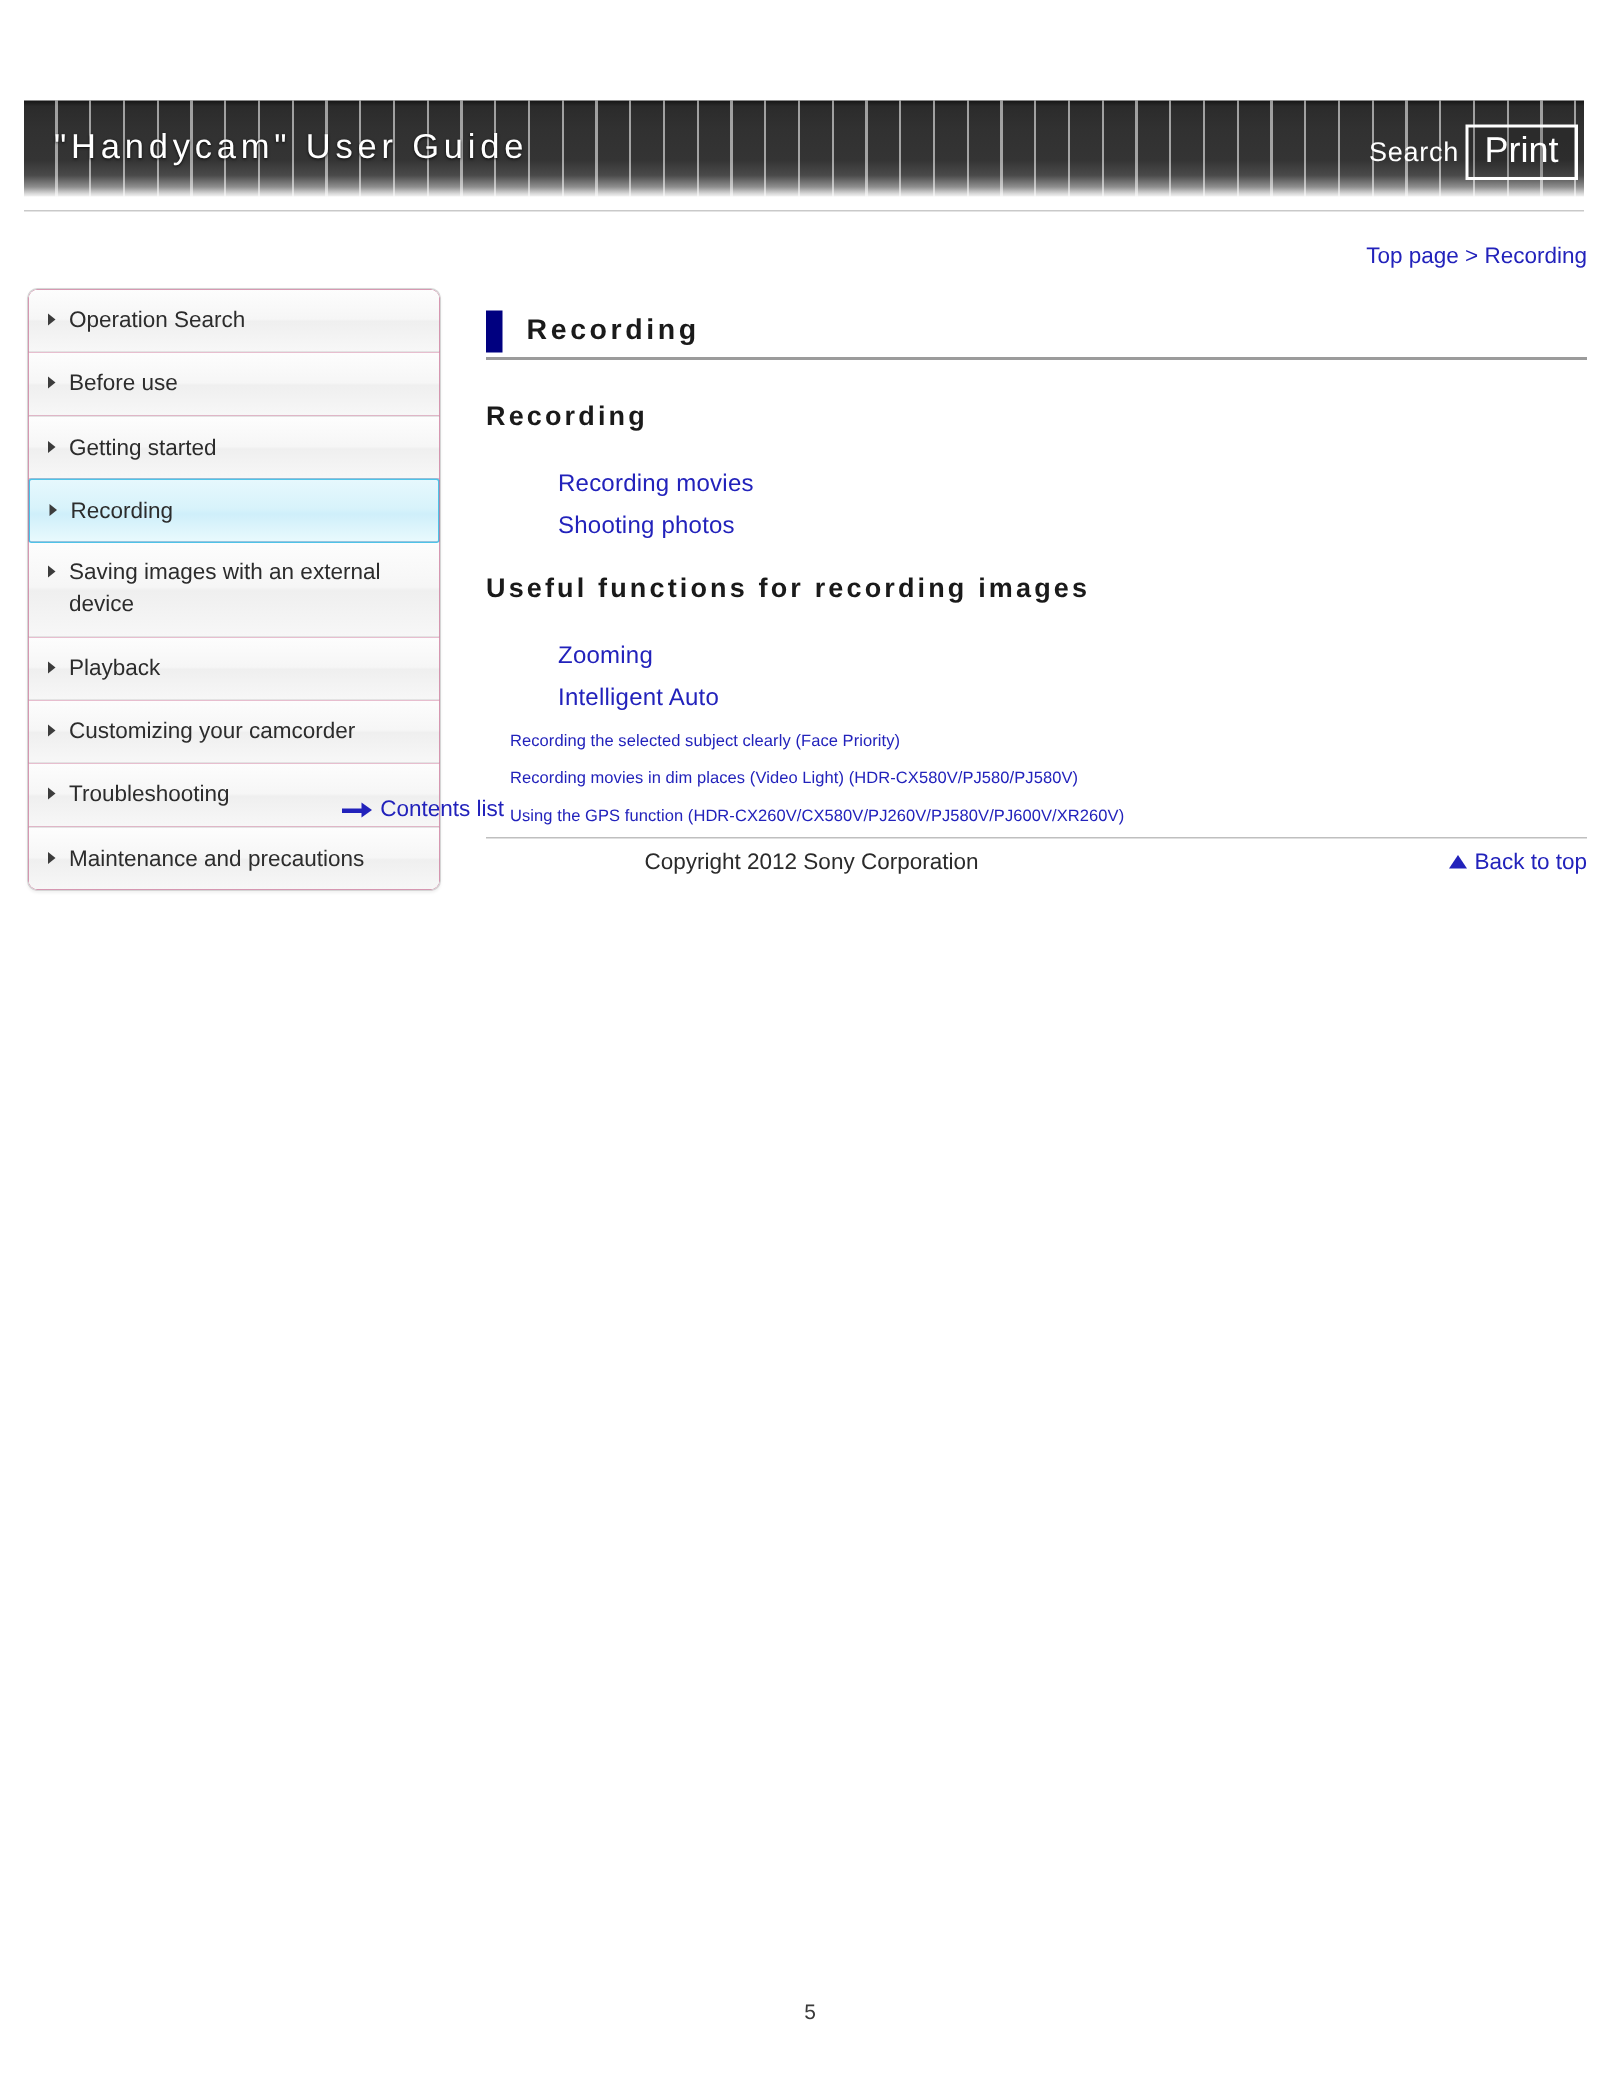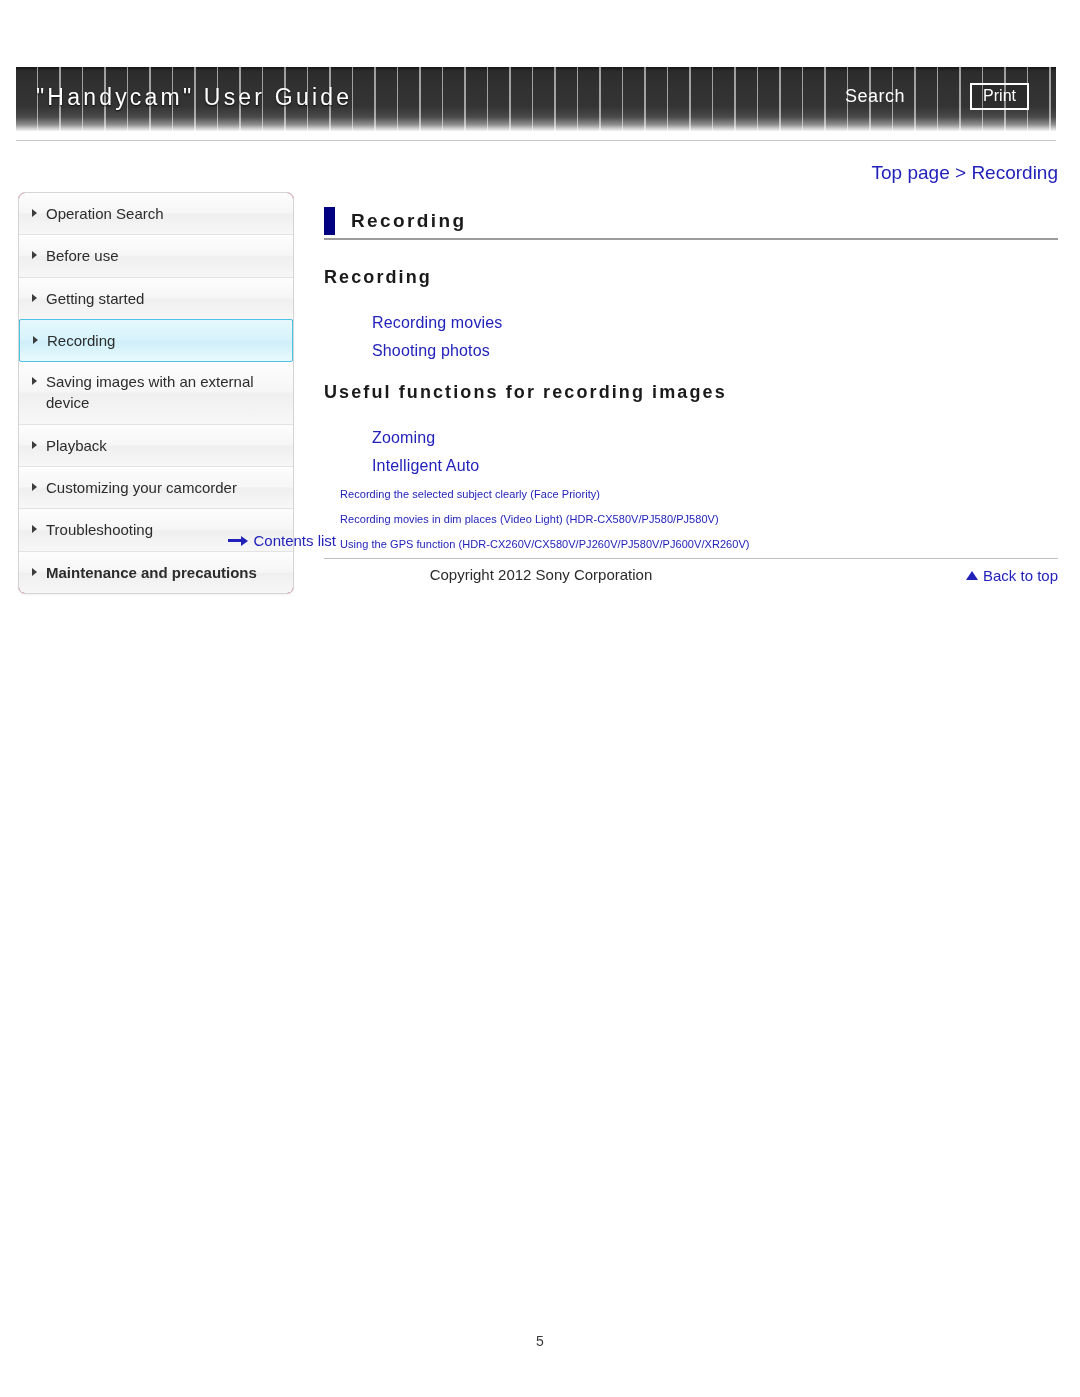--- a/index.html
+++ b/index.html
@@ -50,57 +50,56 @@
     top: 17px;
     color: #ffffff;
     font-size: 23px;
     letter-spacing: 3.2px;
     font-weight: normal;
     white-space: nowrap;
     text-shadow: 0 1px 2px rgba(0,0,0,0.8);
   }
   .header-actions {
     position: absolute;
-    right: 27px;
+    right: 4px;
     top: 16px;
     display: flex;
     align-items: center;
-    gap: 31px;
+    gap: 4px;
   }
   .hdr-search {
     color: #ffffff;
     font-size: 18px;
     letter-spacing: 0.5px;
     white-space: nowrap;
   }
   .hdr-print {
     color: #ffffff;
-    font-size: 16px;
+    font-size: 24px;
     border: 2px solid #ffffff;
     padding: 2px 11px 3px 11px;
     line-height: 1.15;
     white-space: nowrap;
     background: rgba(0,0,0,0.12);
-    margin-left: 34px;
   }
   .header-underline {
     position: absolute;
     left: 16px;
     top: 140px;
     width: 1040px;
     height: 1px;
     background: #c9c9c9;
   }
 
   
   .breadcrumb {
     position: absolute;
     right: 22px;
     top: 162px;
-    font-size: 19px;
+    font-size: 15px;
     color: #2222bb;
     white-space: nowrap;
   }
   .breadcrumb .crumb-link { color: #2222bb; }
   .breadcrumb .crumb-sep { color: #2222bb; }
 
   
   .sidebar {
     position: absolute;
     left: 18px;
@@ -118,21 +117,21 @@
     align-items: flex-start;
     gap: 9px;
     padding: 10px 12px 10px 13px;
     font-size: 15px;
     color: #2c2c2c;
     border-bottom: 1px solid #e3e3e3;
     background: linear-gradient(to bottom, #fdfdfd 0%, #f6f6f6 48%, #efefef 52%, #f7f7f7 100%);
     line-height: 1.42;
     cursor: pointer;
   }
-  .nav-item:last-child { border-bottom: none; font-weight: bold; }
+  .nav-item:last-child { border-bottom: none; }
   .nav-item .bullet {
     flex: 0 0 auto;
     width: 0; height: 0;
     margin-top: 6px;
     border-top: 4px solid transparent;
     border-bottom: 4px solid transparent;
     border-left: 5px solid #3c3c3c;
   }
   .nav-item.active {
     background: linear-gradient(to bottom, #e6f8fd 0%, #d8f3fb 45%, #cfeffa 55%, #e9fafd 100%);

